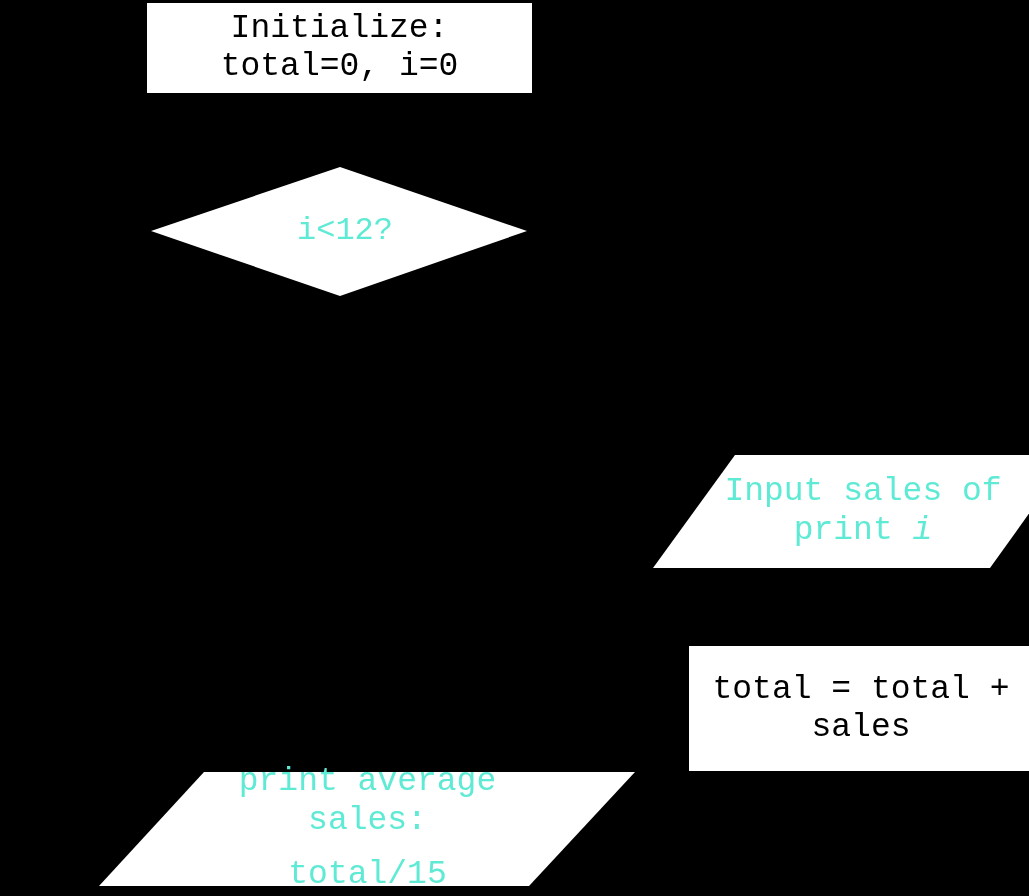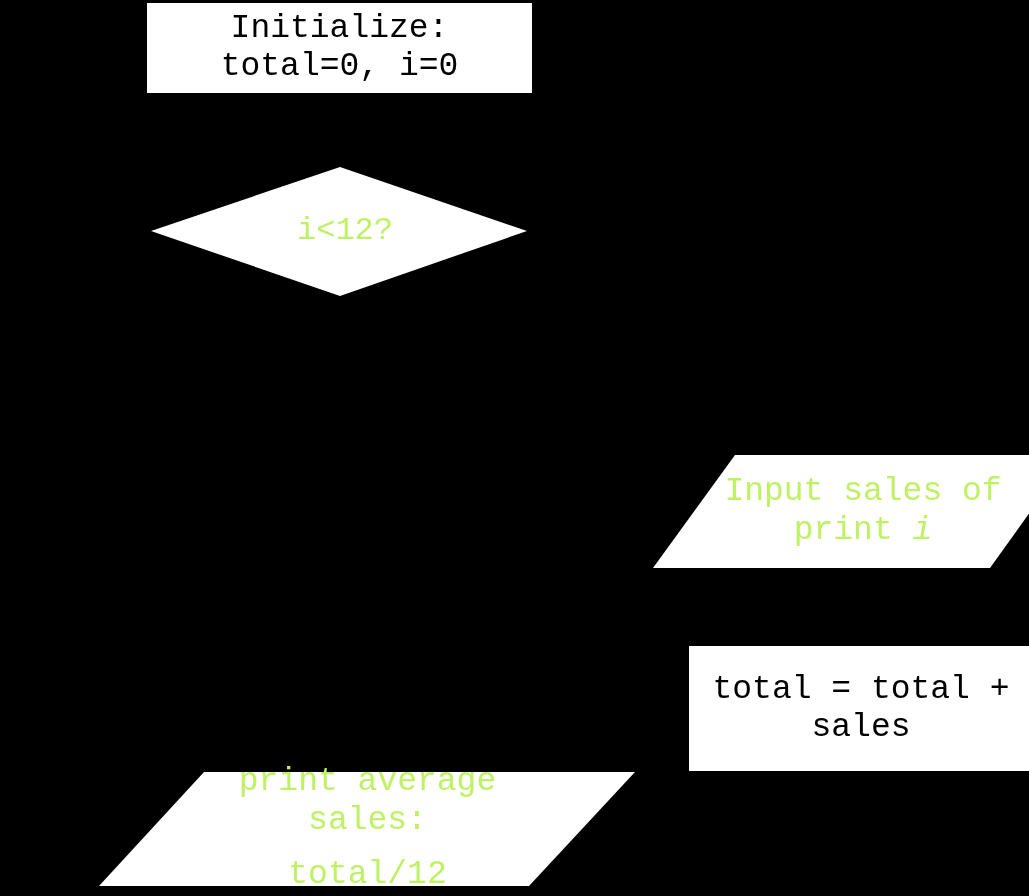--- a/index.html
+++ b/index.html
@@ -35,21 +35,21 @@
     top: 0;
     left: 0;
     overflow: visible;
   }
   .overlay-text {
     position: absolute;
     display: flex;
     align-items: center;
     justify-content: center;
     text-align: center;
-    color: #bef264;
+    color: #5eead4;
     line-height: 1.18;
     white-space: pre-line;
     pointer-events: none;
   }
   .t-init   { font-size: 33px; }
   .t-dec    { font-size: 32px; }
   .t-incr   { font-size: 32px; }
   .t-input  { font-size: 33px; }
   .t-total  { font-size: 33px; }
   .t-print  { font-size: 33px; gap: 16px; }
@@ -79,16 +79,16 @@
     <span>Input sales of</span>
     <span><span>print </span><span class="ital">i</span></span>
   </div>
 
   <div class="node rect t-total" style="left:642px; top:646px; width:344px; height:125px;">
     <span>total = total + sales</span>
   </div>
 
   <div class="overlay-text t-print" style="left:128px; top:782px; width:385px; height:94px; flex-direction:column;">
     <span>print average sales:</span>
-    <span>total/12</span>
+    <span>total/15</span>
   </div>
 
 </div>
 
 </body></html>

